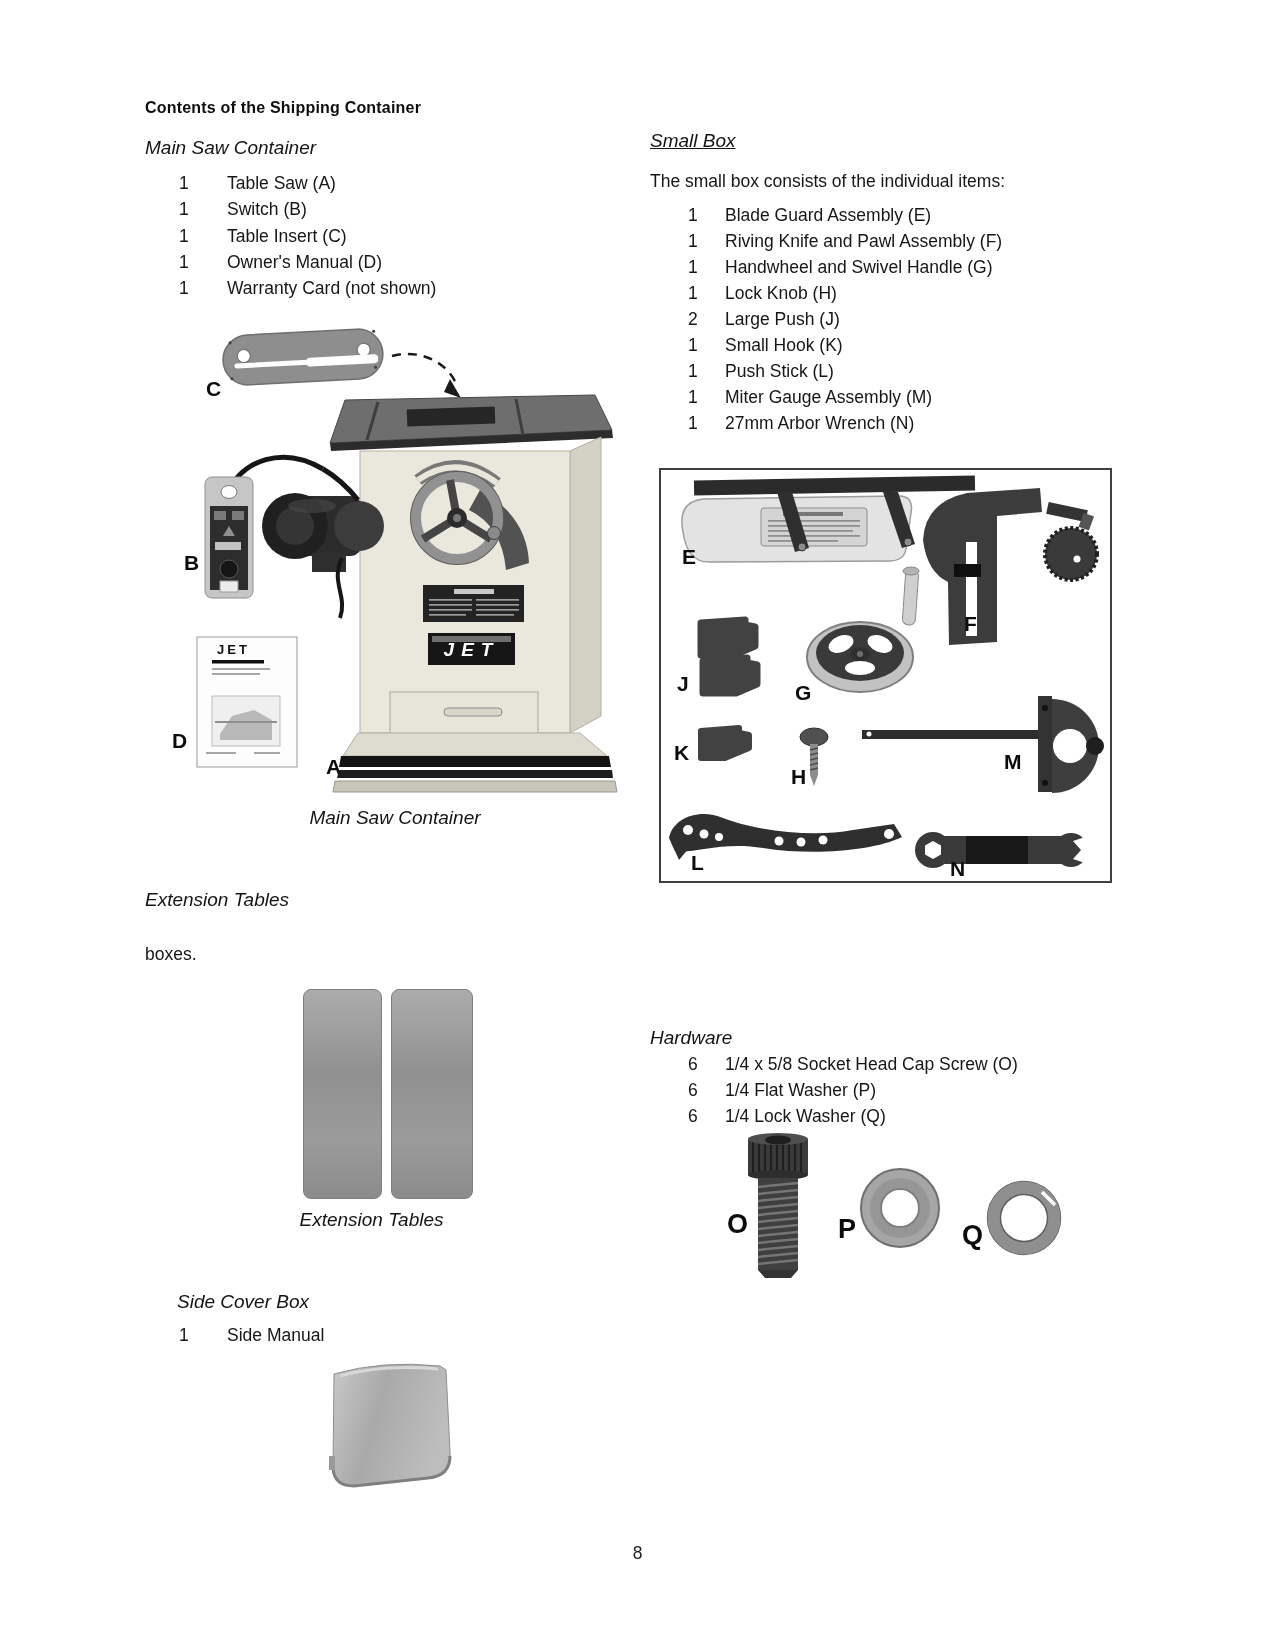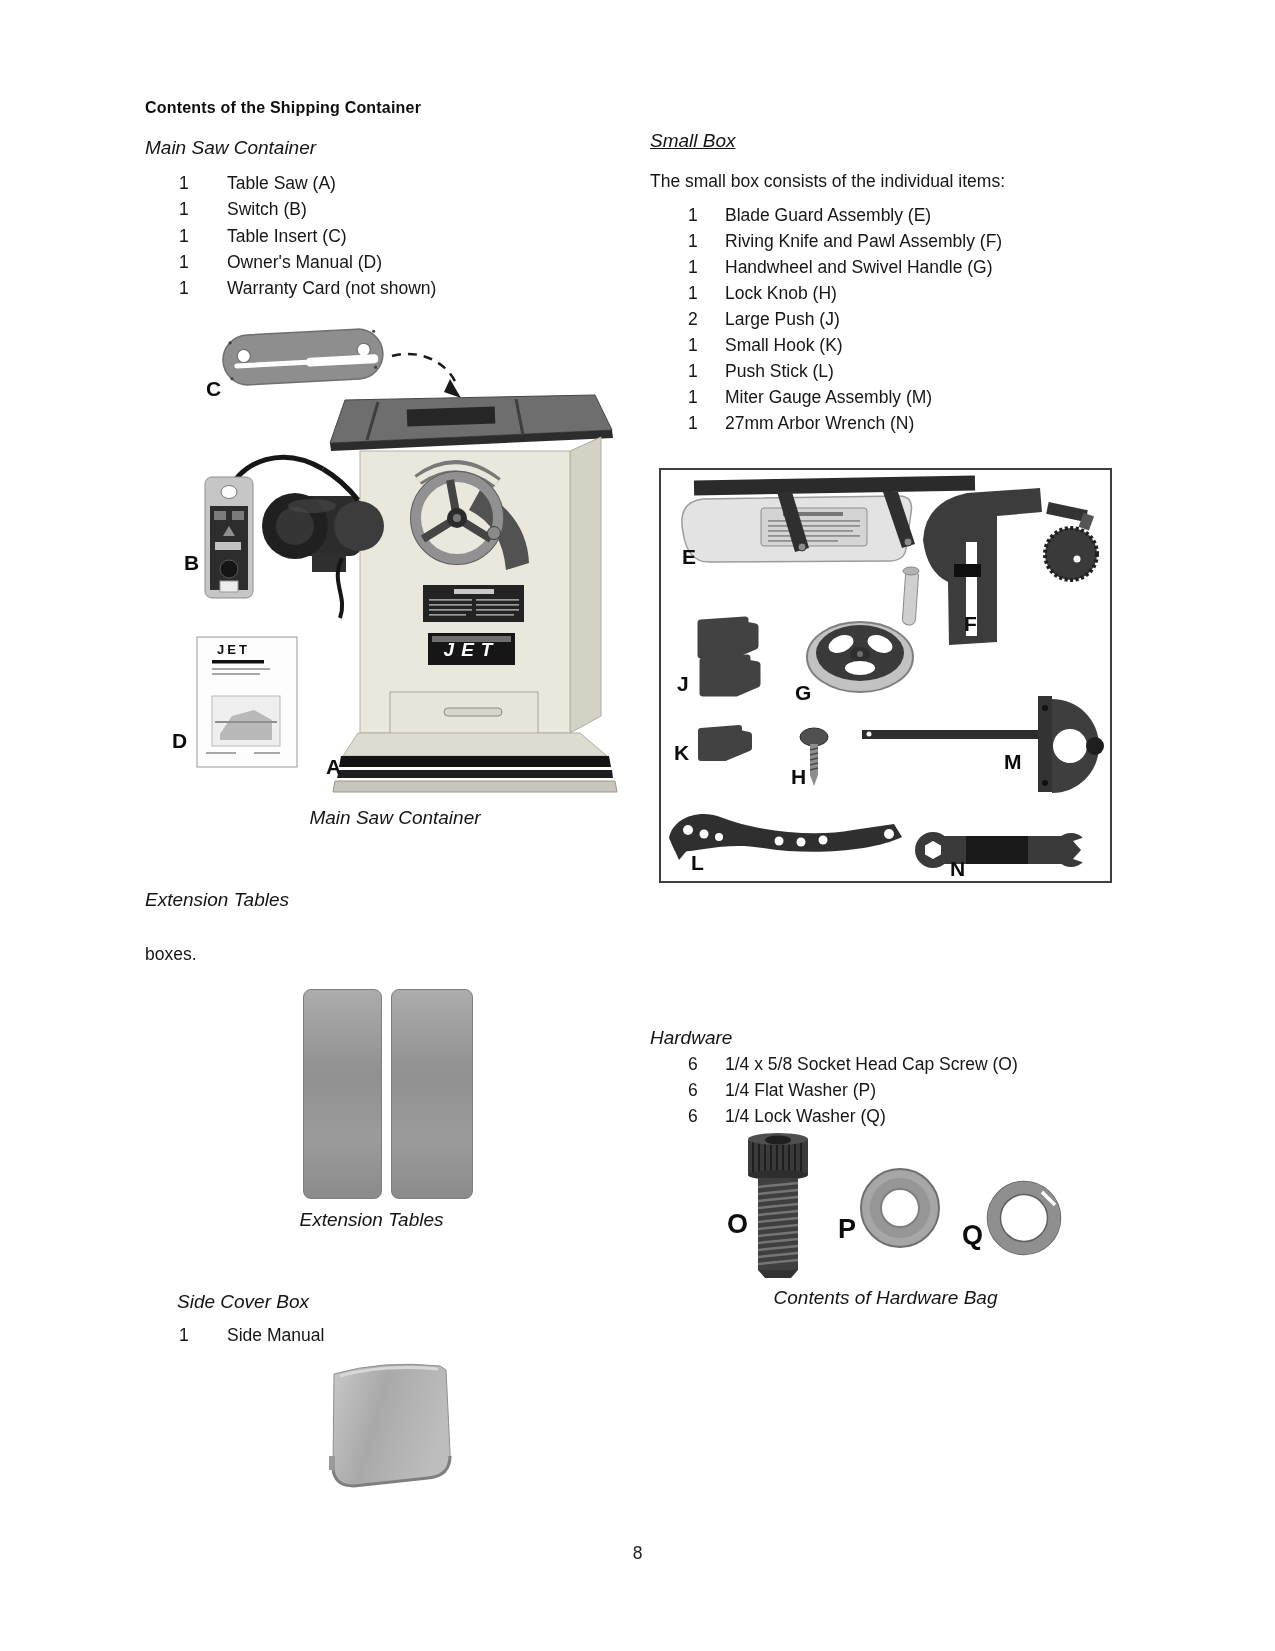--- a/index.html
+++ b/index.html
@@ -382,17 +382,16 @@
 
       <circle cx="344" cy="93" r="36.5" fill="none" stroke="#5f5f5f" stroke-width="1.5"></circle>
       <circle cx="344" cy="93" r="30" fill="none" stroke="#8f8f8f" stroke-width="13"></circle>
       <circle cx="344" cy="93" r="23.5" fill="none" stroke="#5f5f5f" stroke-width="1.5"></circle>
       <line x1="362" y1="67" x2="375" y2="80" stroke="#ffffff" stroke-width="3.5"></line>
     </svg>
   </div>
   <div class="hwlabel" style="left:727px;top:1211px;">O</div>
   <div class="hwlabel" style="left:838px;top:1216px;">P</div>
   <div class="hwlabel" style="left:962px;top:1222px;">Q</div>
-  <div class="cap" style="left:659px;top:1287px;width:453px;">Contents of Hardware Bag</div>
 
   <div class="pagenum" style="top:1543px;">8</div>
 
 </div>
 
 </body></html>

